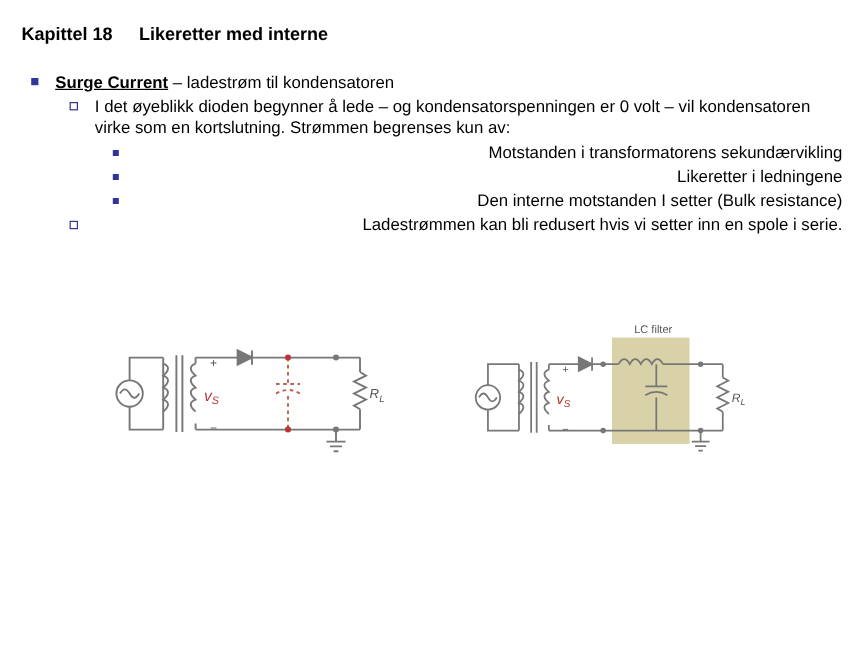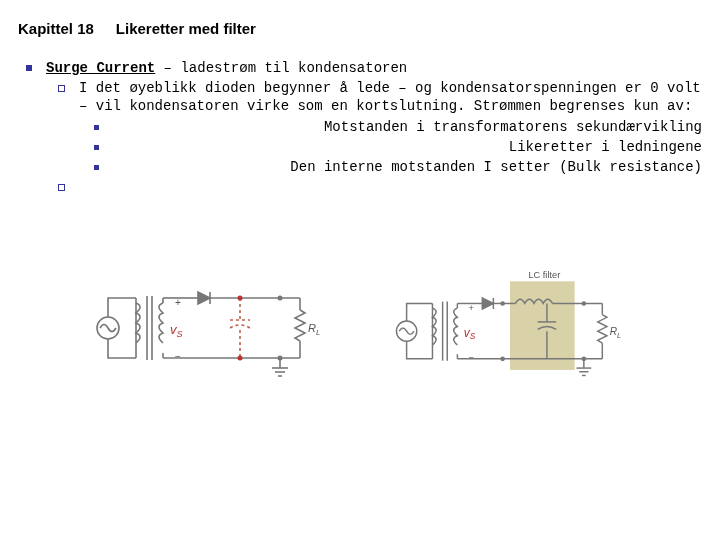--- a/index.html
+++ b/index.html
@@ -51,21 +51,20 @@
   .sq-small {
     width: 5px;
     height: 5px;
     background: #333399;
     flex: none;
     margin-top: 7px;
     margin-right: 14px;
   }
   .content {
     line-height: 1.3;
-    font-family: Liberation Mono, monospace;
   }
   .lvl1 { margin-left: 8px; }
   .lvl2 { margin-left: 40px; justify-content: space-between; }
   .lvl3 { margin-left: 76px; justify-content: space-between; }
   .underline { text-decoration: underline; }
   .figures {
     position: absolute;
     left: 90px;
     right: 60px;
     top: 268px;
@@ -74,21 +73,21 @@
   }
   svg.circ { width: 240px; height: 130px; }
 </style>
 </head>
 <body>
 
 <div class="slide">
 
   <div class="header">
     <span>Kapittel 18</span>
-    <span>Likeretter med filter</span>
+    <span>Likeretter med interne</span>
   </div>
 
   <div class="content">
 
     <div class="bullet-row lvl1">
       <span class="sq"></span>
       <div>
         <b><span class="underline">Surge Current</span></b><span> – ladestrøm til kondensatoren</span>
       </div>
     </div>
@@ -106,20 +105,21 @@
       <span class="sq-small"></span>
       <div>Likeretter i ledningene</div>
     </div>
     <div class="bullet-row lvl3">
       <span class="sq-small"></span>
       <div>Den interne motstanden I setter (Bulk resistance)</div>
     </div>
 
     <div class="bullet-row lvl2">
       <span class="sq-hollow"></span>
+      <div>Ladestrømmen kan bli redusert hvis vi setter inn en spole i serie.</div>
     </div>
 
   </div>
 
   <div class="figures">
 
     <svg class="circ" viewBox="0 0 240 130">
       <g stroke="#777" stroke-width="1.6" fill="none">
 
         <circle cx="18" cy="60" r="11"></circle>

